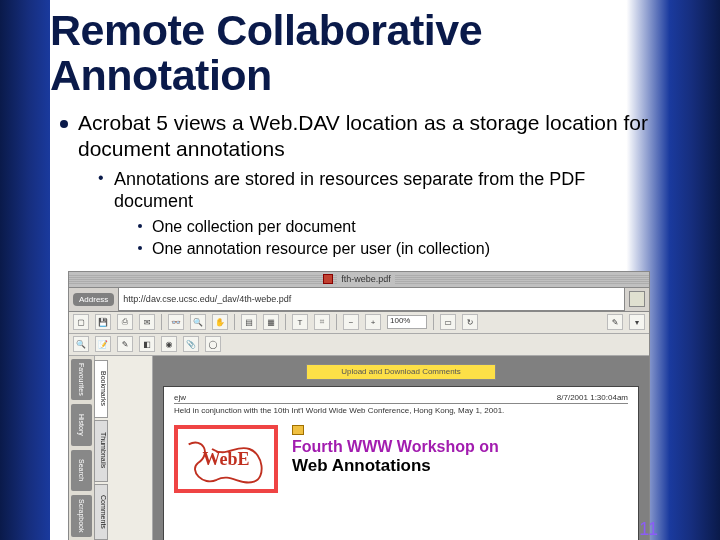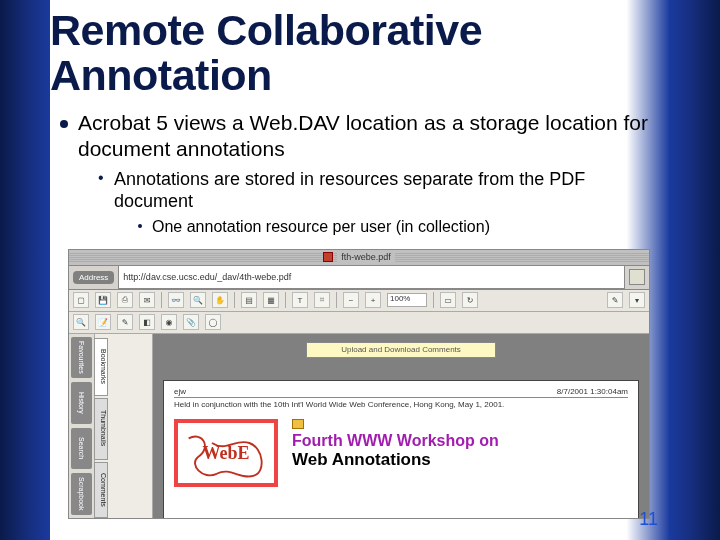--- a/index.html
+++ b/index.html
@@ -57,47 +57,48 @@
   .ss-tb .zoom { width:40px; height:14px; border:1px solid #aaa; background:#fff; font-size:8px; padding:0 2px;}
   .ss-body { position:absolute; left:0; right:0; top:84px; bottom:0; display:flex;}
   .ss-left { width:26px; background:#e0ddd4; border-right:1px solid #aaa; display:flex; flex-direction:column; gap:2px; padding:2px 0;}
   .ss-left .chip { flex:1; background:#888; margin:1px 2px; border-radius:2px; min-height:30px; writing-mode: vertical-rl; text-orientation: mixed; font-size:7px; color:#fff; display:flex; align-items:center; justify-content:center; padding:2px 0; text-align:center;}
   .ss-panel { width:58px; background:#eeece4; border-right:1px solid #aaa; position:relative;}
   .ss-panel .vtab { position:absolute; left:-1px; width:14px; background:#ddd; border:1px solid #999; font-size:7px; writing-mode:vertical-rl; padding:4px 0; text-align:center; color:#222;}
   .ss-panel .vtab:nth-child(1){top:4px; height:58px; background:#fff;}
   .ss-panel .vtab:nth-child(2){top:64px; height:62px;}
   .ss-panel .vtab:nth-child(3){top:128px; height:56px;}
   .ss-main { flex:1; background:#808080; position:relative; padding:8px 10px 0 10px; overflow:hidden;}
-  .ss-comment-bar { margin: 0 auto 22px auto; width: 190px; height:16px; background:#fef9c3; border:1px solid #888; font-size:8px; display:flex; align-items:center; justify-content:center; color:#555; position:relative;}
+  .ss-comment-bar { margin: 0 auto 6px auto; width: 190px; height:16px; background:#fde047; border:1px solid #888; font-size:8px; display:flex; align-items:center; justify-content:center; color:#555; position:relative;}
   .circle-anno { position:absolute; left:155px; top:88px; width:220px; height:24px; border:2px solid #4a8; border-radius:50%; pointer-events:none;}
   .ss-page { background:#fff; border:1px solid #444; height:160px; position:relative; padding:6px 10px;}
   .ss-page .hdr { display:flex; justify-content:space-between; font-size:8px; border-bottom:1px solid #888; padding-bottom:1px;}
   .ss-page .sub { font-size:8px; color:#333; margin-top:2px; line-height:1.2;}
   .ss-page .row2 { display:flex; gap:14px; margin-top:10px;}
   .webe { width:104px; height:68px; border:4px solid #ef4444; background:#fff; display:flex; align-items:center; justify-content:center; position:relative;}
   .webe .squig { position:absolute; inset:6px; pointer-events:none;}
   .webe .txt { color:#c03020; font-weight:bold; font-size:18px; font-family: Georgia, serif;}
   .wksp { flex:1;}
   .wksp .note { width:12px; height:10px; background:#f0c040; border:1px solid #a07000; margin-bottom:4px;}
   .wksp .big { font-size:16px; font-weight:bold; color:#a21caf; line-height:1.05;}
   .wksp .sub2 { font-size:17px; font-weight:bold; color:#000;}
-  .pagenum { position:absolute; right:62px; bottom:10px; color:#1d4ed8; font-size:18px;}
+  .pagenum { position:absolute; right:62px; bottom:0; color:#8b5cf6; font-size:18px;}
 </style>
 </head>
 <body>
 
 <div class="content">
   <h1 class="title">Remote Collaborative Annotation</h1>
   <ul class="b1">
     <li>
       <span>Acrobat 5 views a Web.DAV location as a storage location for document annotations</span>
       <ul class="b2">
         <li>
           <span>Annotations are stored in resources separate from the PDF document</span>
           <ul class="b3">
+            <li>One collection per document</li>
             <li>One annotation resource per user (in collection)</li>
           </ul>
         </li>
       </ul>
     </li>
   </ul>
 
   <div class="screenshot">
     <div class="ss-titlebar">
       <span class="pdf-icon"></span>

